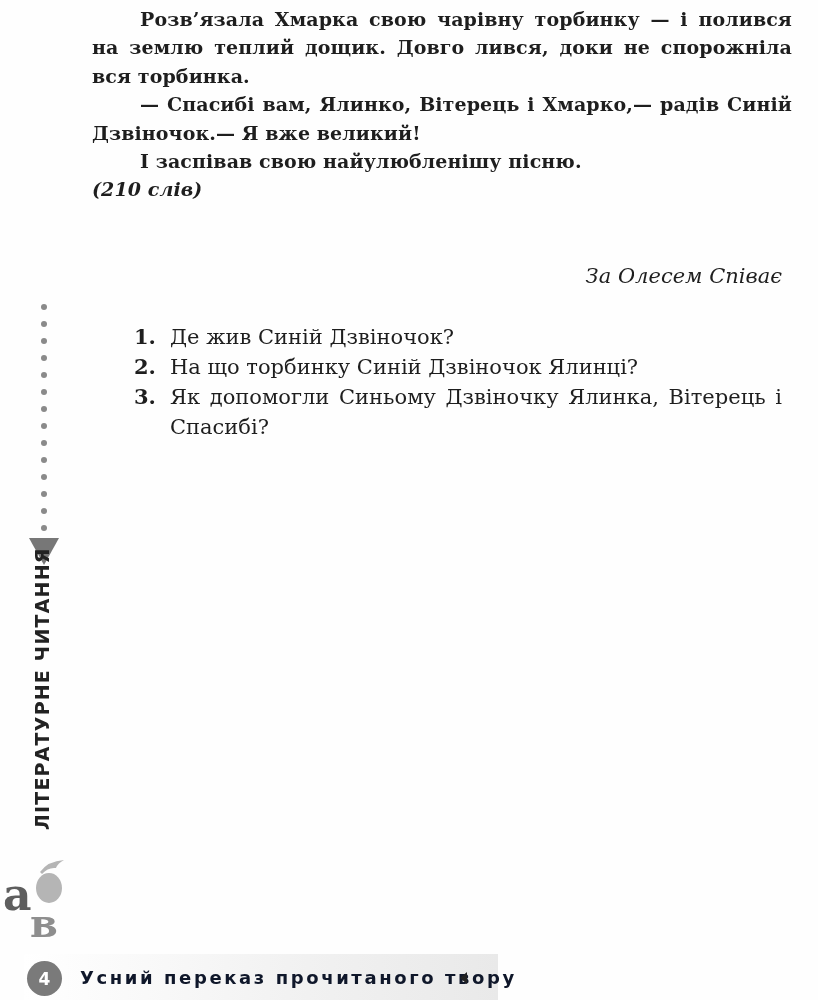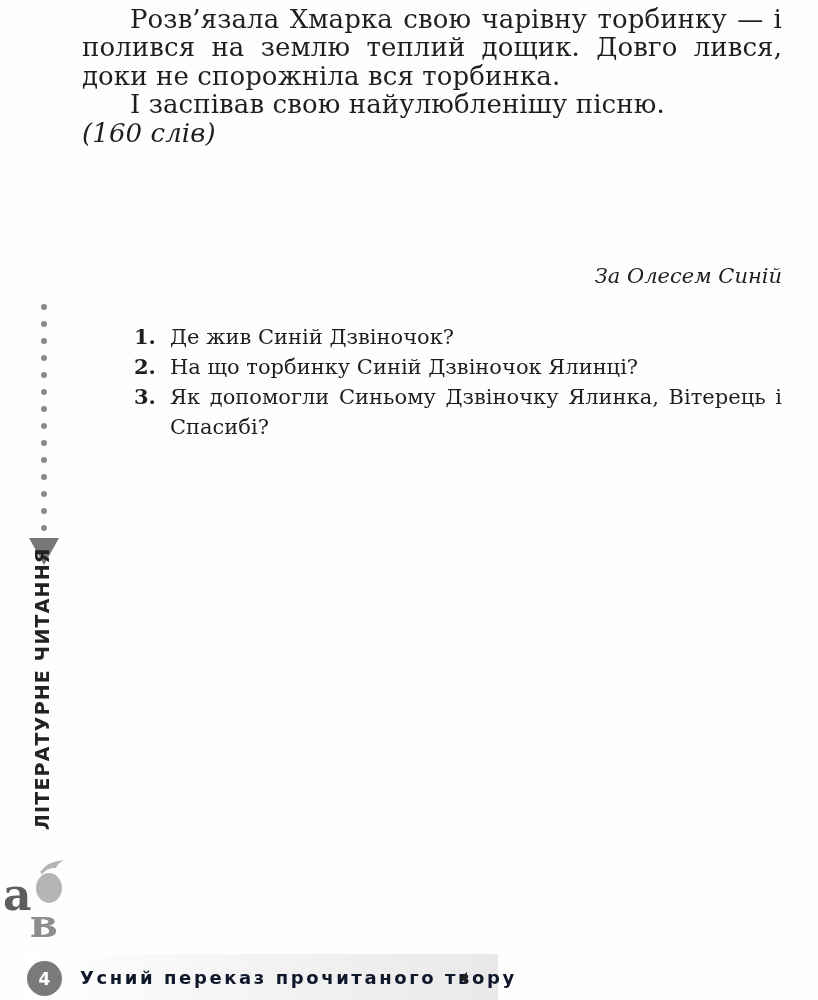--- a/index.html
+++ b/index.html
@@ -2,22 +2,22 @@
 <html><head>
 <meta charset="utf-8">
 <style>
   html, body { margin:0; padding:0; }
   body {
     width:818px; height:1000px; position:relative; overflow:hidden;
     background:#fefefe; color:#1e1e1e;
     font-family:"DejaVu Serif", "Liberation Serif", serif;
   }
   .story {
-    position:absolute; left:82px; top:5px; width:700px;
-    font-size:26px; line-height:28.4px; letter-spacing:0.1px;
+    position:absolute; left:92px; top:5px; width:700px;
+    font-size:19px; line-height:28.4px; letter-spacing:0.1px;font-weight:bold;
   }
   .story p { margin:0; text-indent:48px; text-align:justify; text-align-last:left; }
   .story p.nj { text-align:right; }
   .story .count { font-style:italic; text-indent:0; }
   .author {
     position:absolute; right:36px; top:262px;
     font-style:italic; font-size:21px; line-height:28px;
   }
   .questions { position:absolute; left:100px; top:322px; width:682px; font-size:21px; line-height:30px; }
   .q-title { font-style:italic; display:flex; align-items:center; }
@@ -47,25 +47,26 @@
   .section-title { position:absolute; left:80px; top:964px; font-family:"DejaVu Sans","Liberation Sans",sans-serif;
     font-weight:bold; font-size:18px; letter-spacing:2.6px; color:#0f172a; line-height:28px; white-space:nowrap; }
   .section-arrow { position:absolute; left:460px; top:972px; width:0; height:0;
     border-top:6px solid transparent; border-bottom:6px solid transparent; border-right:7px solid #222; }
 </style>
 </head>
 <body>
 
 <div class="story">
   <p>Розв’язала Хмарка свою чарівну торбинку — і полився на землю теплий дощик. Довго лився, доки не спорожніла вся торбинка.</p>
+  <p>— Спасибі вам, Ялинко, Вітерець і Хмарко,— радів Синій Дзвіночок.— Я вже великий!</p>
   <p class="nj">І заспівав свою найулюбленішу пісню.</p>
-  <p class="count nj">(160 слів)</p>
+  <p class="count nj">(210 слів)</p>
 </div>
 
-<div class="author">За Олесем Синій</div>
+<div class="author">За Олесем Співає</div>
 
 <div class="questions">
   <ol class="q-list">
     <li>
       <span class="num">1.</span>
       <span class="txt">Де жив Синій Дзвіночок?</span>
     </li>
     <li>
       <span class="num">2.</span>
       <span class="txt">На що торбинку Синій Дзвіночок Ялинці?</span>

